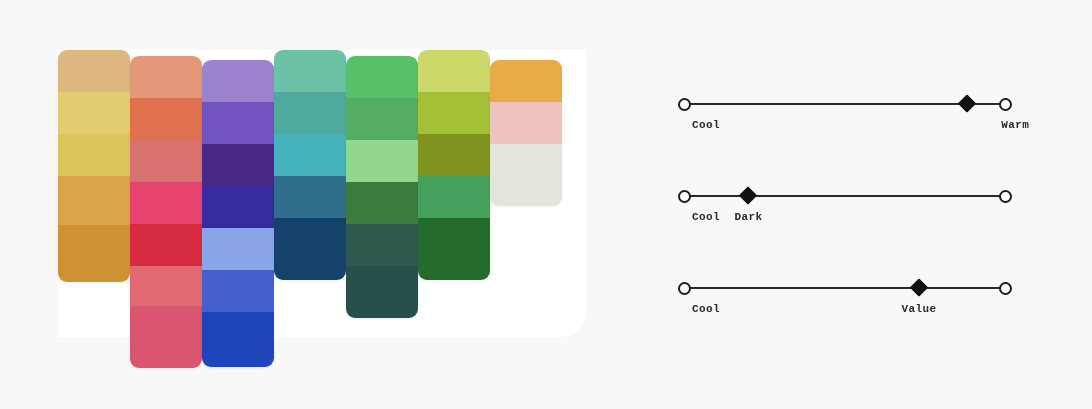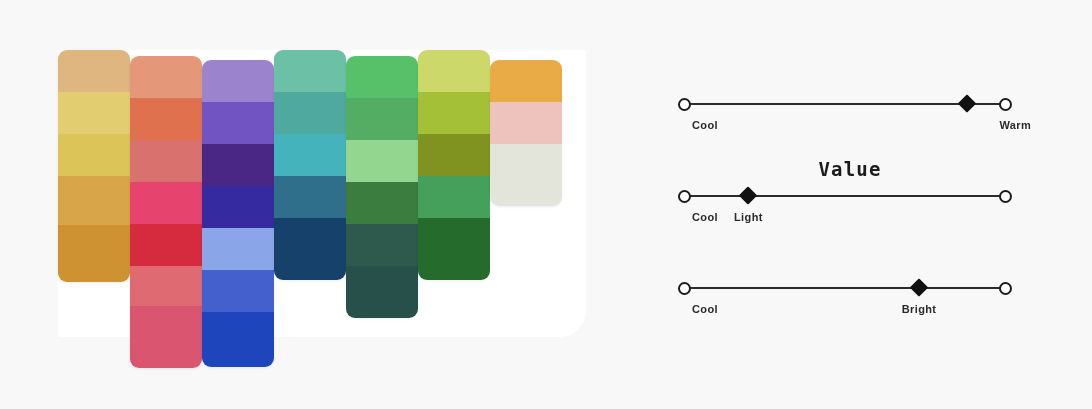--- a/index.html
+++ b/index.html
@@ -125,21 +125,21 @@
     width: 13px;
     height: 13px;
     background: #111111;
     transform: translateX(-50%) rotate(45deg);
     border-radius: 1px;
   }
 
   .rail-label {
     position: absolute;
     top: 16px;
-    font-family: Liberation Sans, sans-serif;
+    font-family: Liberation Mono, monospace;
     font-size: 11px;
     font-weight: bold;
     color: #2a2a2a;
     letter-spacing: 0.4px;
     white-space: nowrap;
   }
   .rail-label.min { left: 8px; }
   .rail-label.max { transform: translateX(-50%); }
 </style>
 </head>
@@ -209,35 +209,34 @@
         <div class="slider-rail">
           <div class="rail-line"></div>
           <div class="rail-endpoint left"></div>
           <div class="rail-endpoint right"></div>
           <div class="rail-handle" style="left: 88%;"></div>
           <div class="rail-label min">Cool</div>
           <div class="rail-label max" style="left: 88%; margin-left: 48px;">Warm</div>
         </div>
       </div>
       <div class="slider-group">
-        <div class="slider-title">Value</div>
         <div class="slider-rail">
           <div class="rail-line"></div>
           <div class="rail-endpoint left"></div>
           <div class="rail-endpoint right"></div>
           <div class="rail-handle" style="left: 20%;"></div>
           <div class="rail-label min">Cool</div>
-          <div class="rail-label max" style="left: 20%;">Light</div>
+          <div class="rail-label max" style="left: 20%;">Dark</div>
         </div>
       </div>
       <div class="slider-group">
         <div class="slider-rail">
           <div class="rail-line"></div>
           <div class="rail-endpoint left"></div>
           <div class="rail-endpoint right"></div>
           <div class="rail-handle" style="left: 73%;"></div>
           <div class="rail-label min">Cool</div>
-          <div class="rail-label max" style="left: 73%;">Bright</div>
+          <div class="rail-label max" style="left: 73%;">Value</div>
         </div>
       </div>
     </div>
 
 </div>
 
 </body></html>

